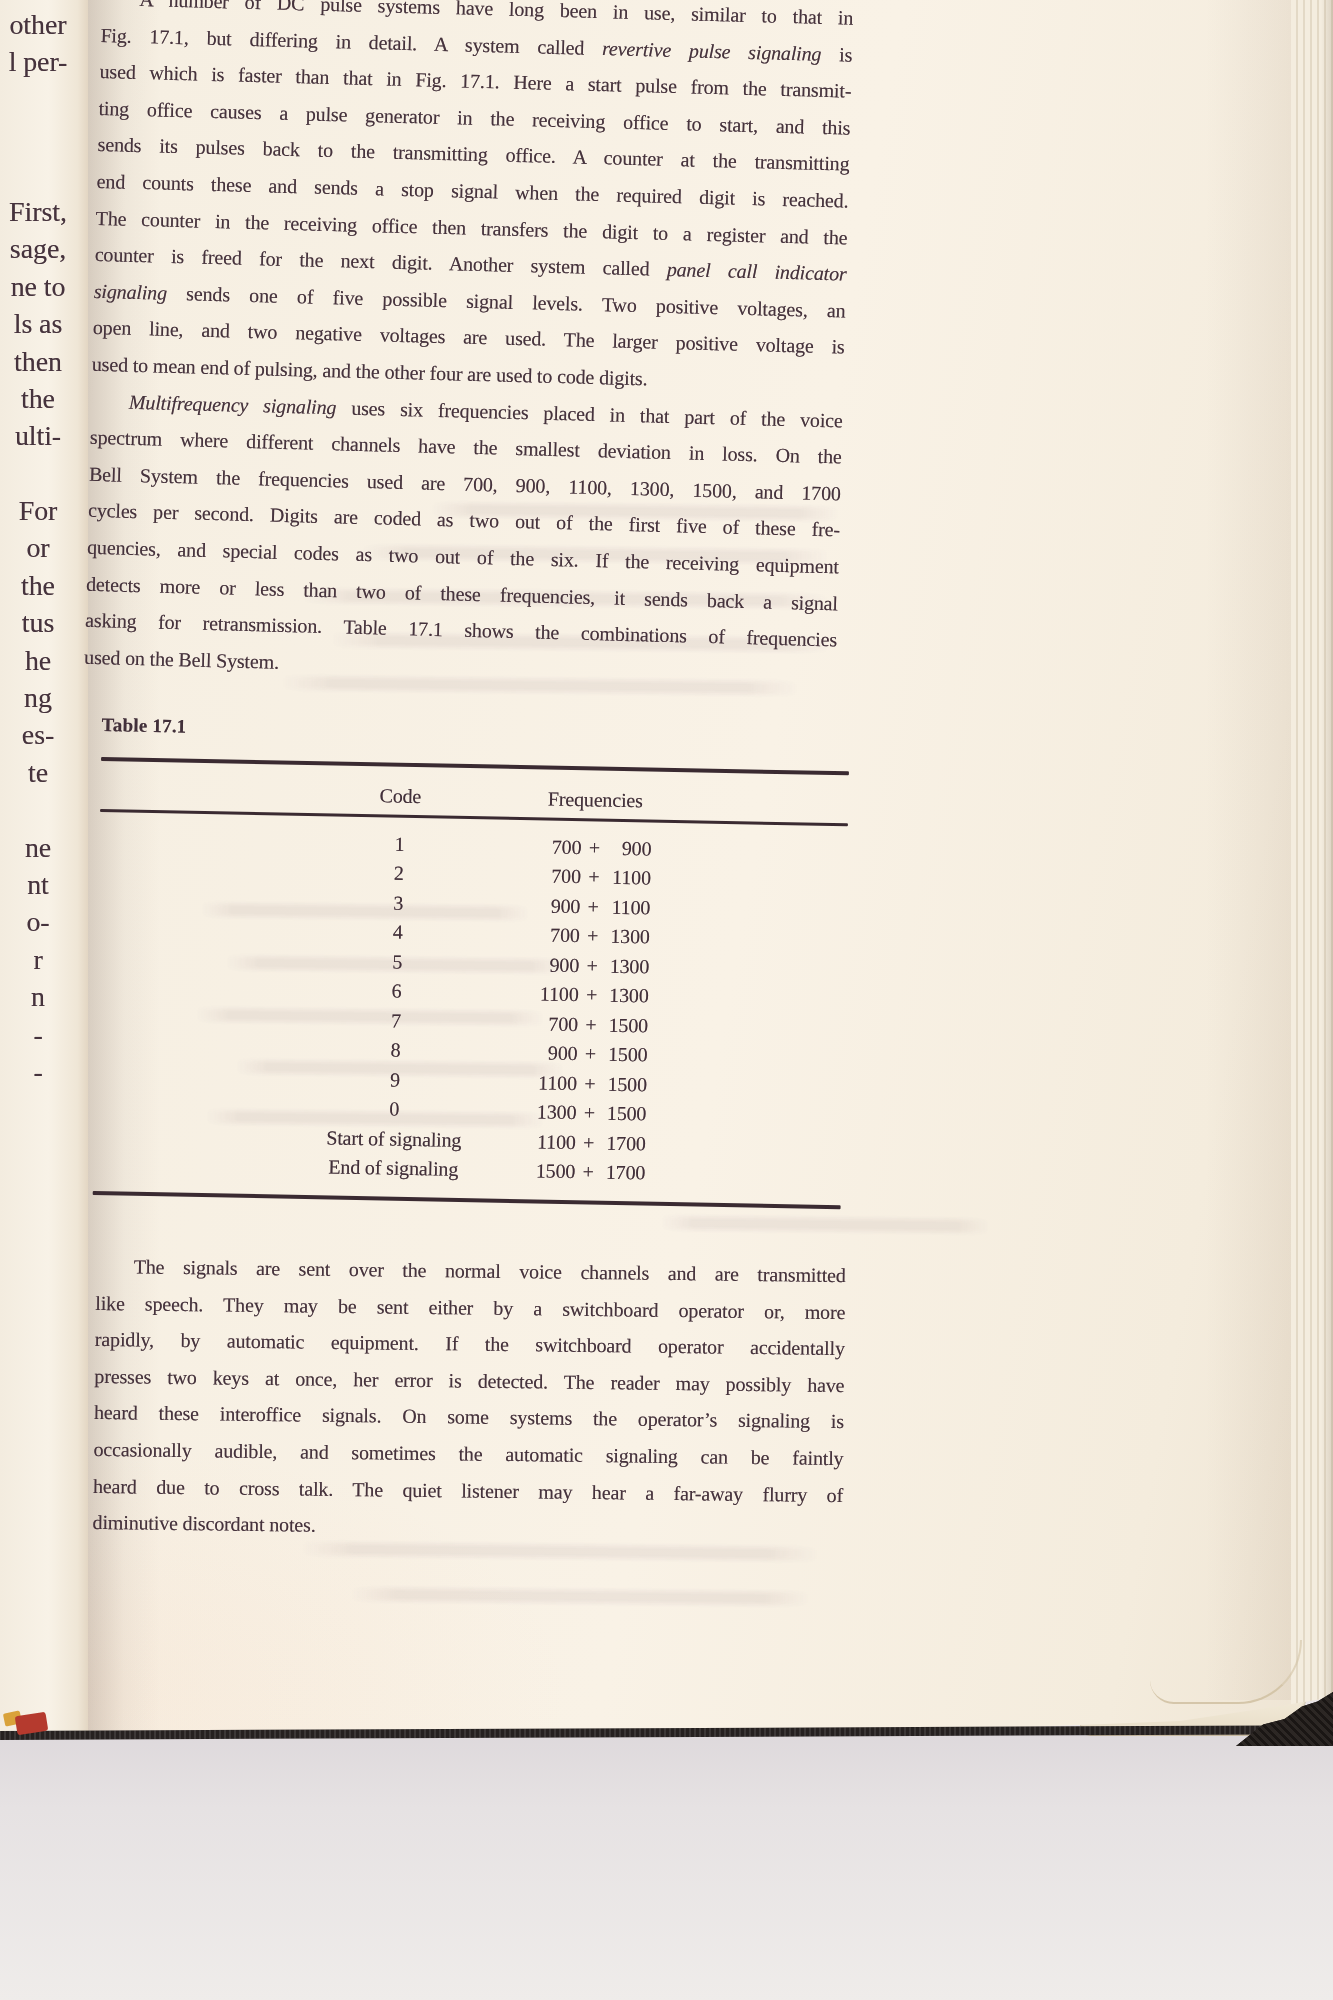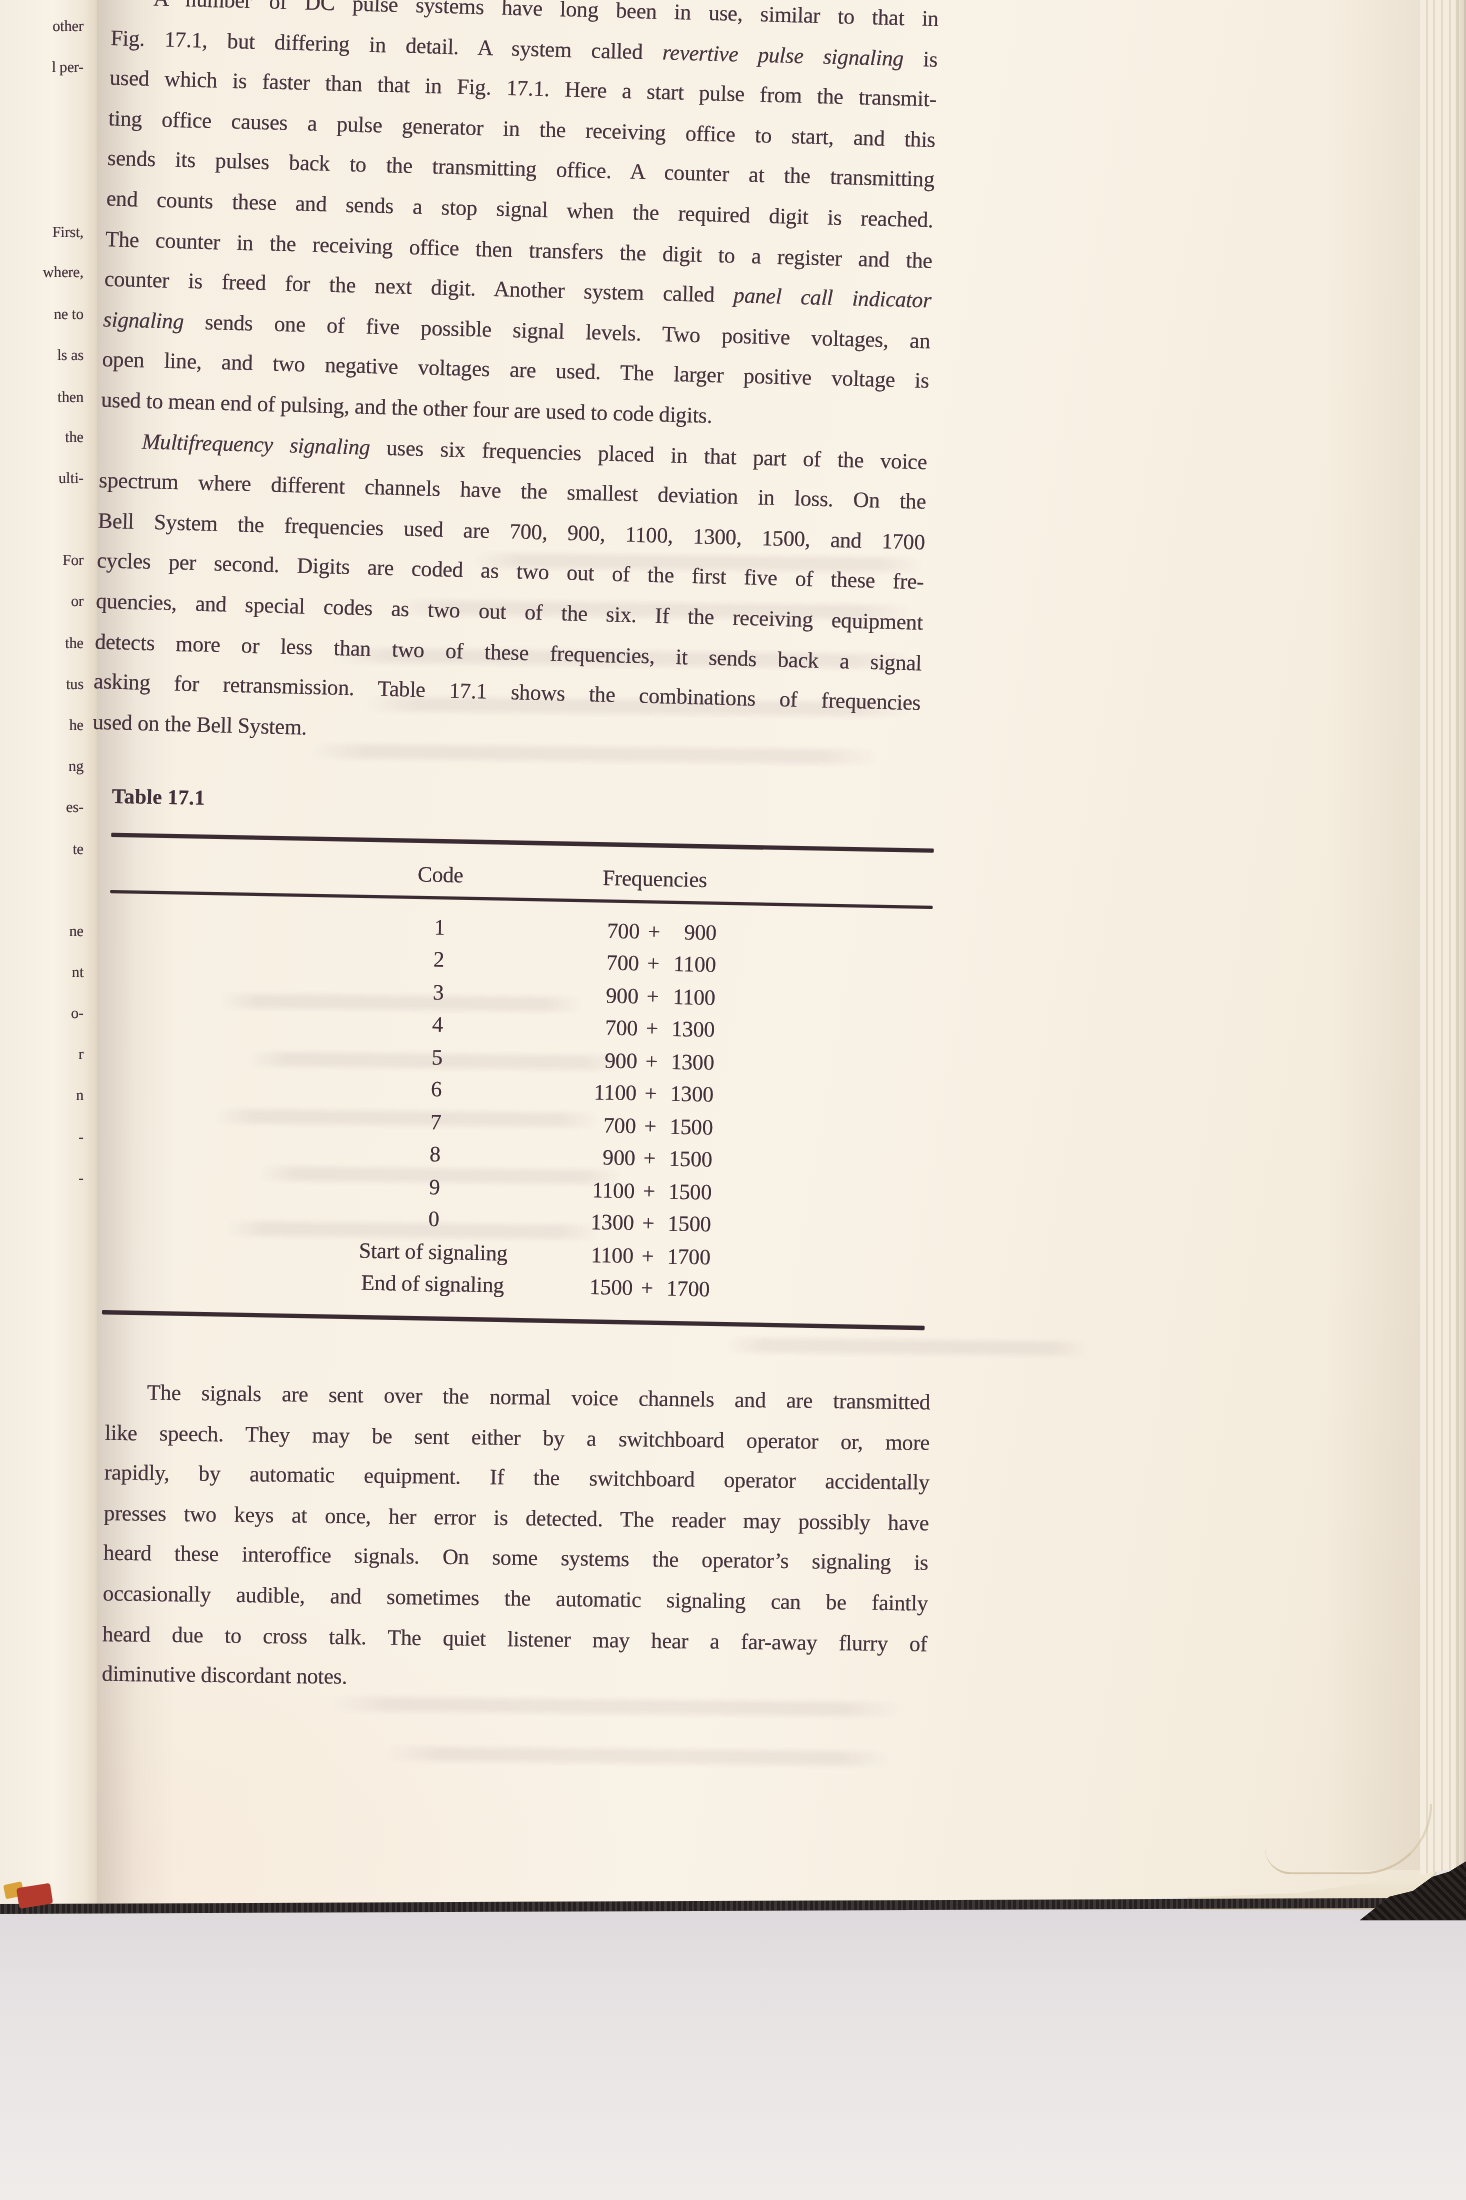--- a/index.html
+++ b/index.html
@@ -44,22 +44,22 @@
       linear-gradient(100deg,#efe7d9 0%,#f6efe2 10%,#f9f2e6 55%,#f4ecdd 86%,#eee4d3 100%);
     clip-path:polygon(0 0,1333px 0,1333px 1697px,1280px 1706px,1180px 1721px,1000px 1728px,700px 1732px,350px 1736px,0 1739px);
   }
   
   .facing{
     position:absolute;left:0;top:0;width:88px;height:1740px;
     background:linear-gradient(90deg,#f3ecdf 0%,#f8f2e7 55%,#efe6d6 88%,#e3d6c3 100%);
     padding-top:6px;box-sizing:border-box;
   }
   .frag{
-    height:37.4px;line-height:37.4px;font-size:14px;color:#46333d;
-    text-align:right;padding-right:12px;letter-spacing:-.1px;
+    height:37.4px;line-height:37.4px;font-size:28px;color:#46333d;
+    text-align:center;padding-right:12px;letter-spacing:-.1px;
     text-shadow:0 0 .4px rgba(70,51,61,.55);
   }
   .gutter-shadow{
     position:absolute;left:88px;top:0;width:72px;height:1740px;
     background:linear-gradient(90deg,rgba(94,70,58,.20),rgba(94,70,58,.05) 50%,rgba(94,70,58,0) 100%);
   }
   
   .page-edge-right{
     position:absolute;right:0;top:0;width:42px;height:1706px;
     background:repeating-linear-gradient(90deg,#f4eddf 0 5px,#e3d9c6 5px 7px);
@@ -115,21 +115,21 @@
 <div class="under-pages"></div>
 
 <div class="book">
   <div class="facing" id="facing">
       <div class="frag">other</div>
       <div class="frag">l per-</div>
       <div class="frag"></div>
       <div class="frag"></div>
       <div class="frag"></div>
       <div class="frag">First,</div>
-      <div class="frag">where,</div>
+      <div class="frag">sage,</div>
       <div class="frag">ne to</div>
       <div class="frag">ls as</div>
       <div class="frag">then</div>
       <div class="frag">the</div>
       <div class="frag">ulti-</div>
       <div class="frag"></div>
       <div class="frag">For</div>
       <div class="frag">or</div>
       <div class="frag">the</div>
       <div class="frag">tus</div>

